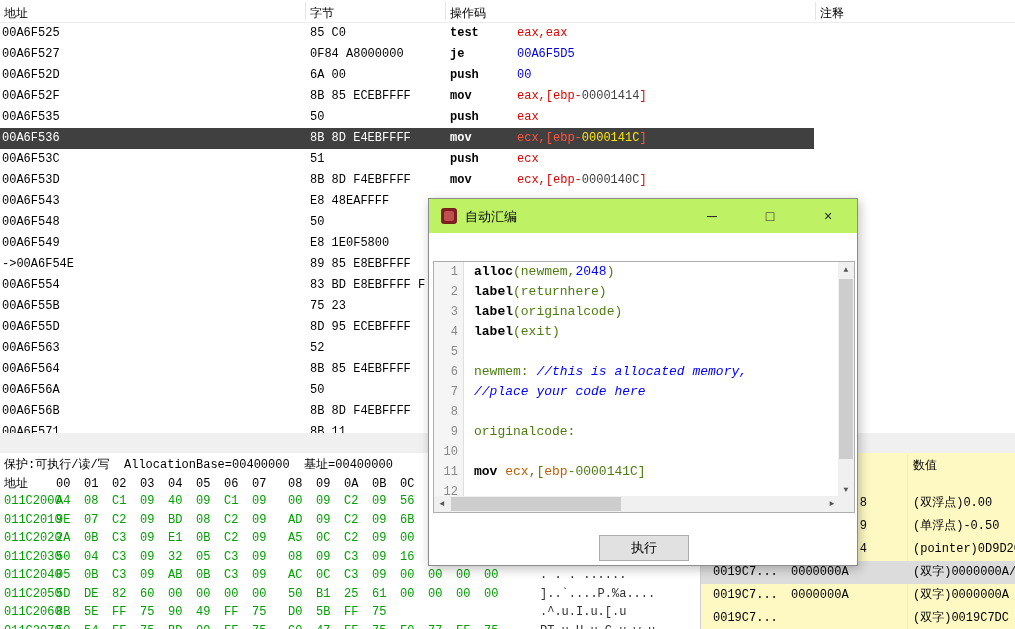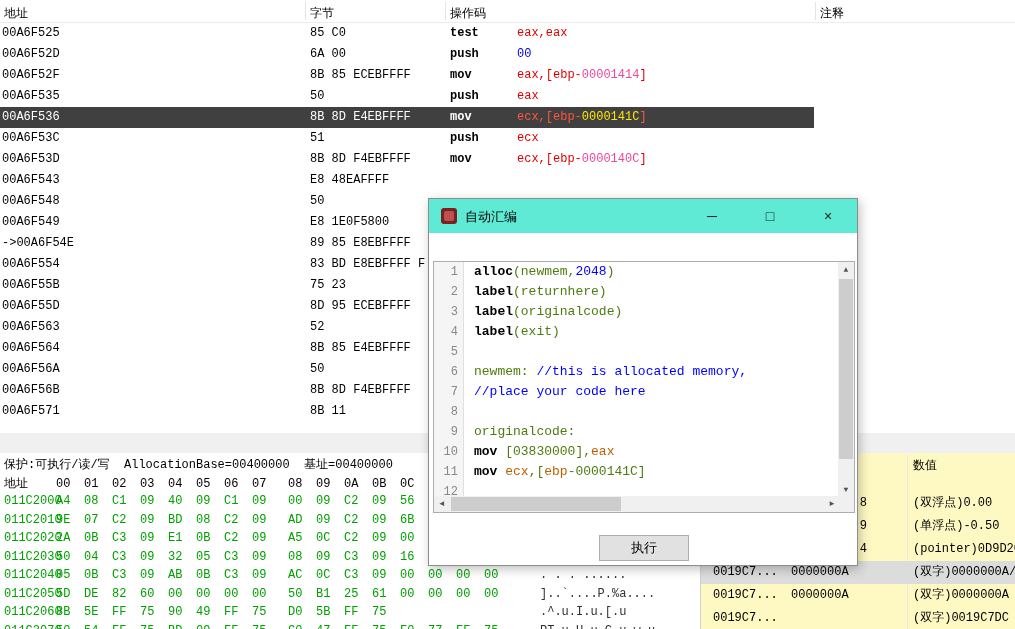--- a/index.html
+++ b/index.html
@@ -15,21 +15,21 @@
 .h-addr{left:4px}.h-bytes{left:310px}.h-op{left:450px}.h-cmt{left:820px}
 .vline{position:absolute;top:2px;height:18px;width:1px;background:#e4e4e4}
 
 
 #disasm-rows{position:absolute;left:0;top:23px;width:814px;height:410px;overflow:hidden}
 .drow{position:relative;width:100%;height:21px}
 .drow>span{position:absolute;top:3px;white-space:pre}
 .daddr{left:2px}.dbytes{left:310px}.dmn{left:450px;font-weight:bold}.dops{left:517px}.dcmt{left:820px}
 .drow.sel{background:#404040}
 .drow.sel .daddr,.drow.sel .dbytes,.drow.sel .dmn,.drow.sel .dcmt{color:#fff}
-.c-reg{color:#e00000}.c-num{color:#0000e0}.c-off{color:#ec4899}
+.c-reg{color:#e00000}.c-num{color:#0000e0}.c-off{color:#404040}
 .drow.sel .c-reg{color:#ff5540}.drow.sel .c-off{color:#ffe400}
 
 
 .midgap{position:absolute;left:0;top:433px;width:1015px;height:20px;background:#f0f0f0}
 
 
 .hexpane{position:absolute;left:0;top:453px;width:700px;height:176px;background:#fff;overflow:hidden}
 .hexinfo{position:absolute;left:4px;top:3px;white-space:pre;color:#000}
 .hexhead{position:absolute;left:0;top:22px;height:17px;width:700px;white-space:nowrap}
 .hexhead .haddr{display:inline-block;width:56px;padding-left:4px;font-family:"Liberation Sans",sans-serif}
@@ -53,40 +53,40 @@
 .srow{position:relative;height:23px;line-height:23px}
 .srow.ssel{background:#dcdcdc}
 .saddr{position:absolute;left:12px}
 .sval{position:absolute;left:90px}
 .svalue{position:absolute;left:212px;white-space:pre}
 
 
 .dialog{position:absolute;left:428px;top:198px;width:430px;height:368px;background:#fff;
         border:1px solid #8c8c8c;box-shadow:2px 3px 10px rgba(0,0,0,.25);
         font-family:"Liberation Sans",sans-serif;font-size:13px}
-.titlebar{position:absolute;left:0;top:0;width:100%;height:34px;background:#5eead4}
+.titlebar{position:absolute;left:0;top:0;width:100%;height:34px;background:#bef264}
 .ceicon{position:absolute;left:12px;top:9px;width:16px;height:16px;background:#7a2020;border-radius:3px}
 .ceicon::after{content:"";position:absolute;left:3px;top:3px;right:3px;bottom:3px;background:#c05050;border-radius:2px}
 .title{position:absolute;left:36px;top:9px;color:#000}
 .wbtn{position:absolute;top:6px;width:30px;height:22px;text-align:center;line-height:22px;font-size:14px;color:#222;cursor:default}
 .wbtn.min{left:268px}.wbtn.max{left:326px}.wbtn.close{left:384px}
 .menubar{position:absolute;left:0;top:34px;width:100%;height:26px;background:#fff}
 .mitem{position:absolute;top:5px}
 .m0{left:12px}.m1{left:59px}.m2{left:106px}
 
 
 .editor{position:absolute;left:4px;top:62px;width:422px;height:252px;border:1px solid #adadad;background:#fff;
         font-family:"Liberation Mono","DejaVu Sans Mono",monospace;font-size:13px;overflow:hidden}
 .gutterbg{position:absolute;left:0;top:0;width:30px;height:236px;background:#f5f5f5;border-right:1px solid #e0e0e0}
 #edlines{position:absolute;left:0;top:0;width:406px;height:236px;overflow:hidden}
 .eline{position:relative;height:20px;line-height:20px;white-space:pre}
 .gnum{position:absolute;left:0;top:0;width:24px;text-align:right;color:#888;font-size:12px}
 .ecode{position:absolute;left:40px;top:0;white-space:pre}
 .e-cmd{font-weight:bold;color:#000}
-.e-cmt{color:#0000ff;}
+.e-cmt{color:#0000ff;font-style:italic}
 .e-num{color:#0000ff}
 .e-reg{color:#c06000}
 .e-pln{color:#4d7c0f}
 
 
 .vsb{position:absolute;right:0;top:0;width:16px;height:236px;background:#f0f0f0}
 .hsb{position:absolute;left:0;bottom:0;width:406px;height:16px;background:#f0f0f0}
 .corner{position:absolute;right:0;bottom:0;width:16px;height:16px;background:#f0f0f0}
 .sarr{position:absolute;width:16px;height:16px;font-size:8px;color:#555;text-align:center;line-height:16px}
 .sarr.up{left:0;top:0}.sarr.dn{left:0;bottom:0}.sarr.lt{left:0;top:0}.sarr.rt{right:0;top:0}
@@ -111,20 +111,27 @@
     <span class="vline" style="left:445px"></span>
     <span class="vline" style="left:815px"></span>
   </div>
 
   <div id="disasm-rows">
       <div class="drow">
         <span class="daddr">00A6F525</span>
         <span class="dbytes">85 C0</span>
         <span class="dmn">test</span>
         <span class="dops"><span class="c-reg">eax,eax</span></span>
+        <span class="dcmt"></span>
+      </div>
+      <div class="drow">
+        <span class="daddr">00A6F527</span>
+        <span class="dbytes">0F84 A8000000</span>
+        <span class="dmn">je</span>
+        <span class="dops"><span class="c-num">00A6F5D5</span></span>
         <span class="dcmt"></span>
       </div>
       <div class="drow">
         <span class="daddr">00A6F52D</span>
         <span class="dbytes">6A 00</span>
         <span class="dmn">push</span>
         <span class="dops"><span class="c-num">00</span></span>
         <span class="dcmt">0</span>
       </div>
       <div class="drow">
@@ -316,21 +323,21 @@
       <div id="edlines">
           <div class="eline"><span class="gnum">1</span><span class="ecode"><span class="e-cmd">alloc</span><span class="e-pln">(newmem,</span><span class="e-num">2048</span><span class="e-pln">)</span></span></div>
           <div class="eline"><span class="gnum">2</span><span class="ecode"><span class="e-cmd">label</span><span class="e-pln">(returnhere)</span></span></div>
           <div class="eline"><span class="gnum">3</span><span class="ecode"><span class="e-cmd">label</span><span class="e-pln">(originalcode)</span></span></div>
           <div class="eline"><span class="gnum">4</span><span class="ecode"><span class="e-cmd">label</span><span class="e-pln">(exit)</span></span></div>
           <div class="eline"><span class="gnum">5</span><span class="ecode"></span></div>
           <div class="eline"><span class="gnum">6</span><span class="ecode"><span class="e-pln">newmem: </span><span class="e-cmt">//this is allocated memory,</span></span></div>
           <div class="eline"><span class="gnum">7</span><span class="ecode"><span class="e-cmt">//place your code here</span></span></div>
           <div class="eline"><span class="gnum">8</span><span class="ecode"></span></div>
           <div class="eline"><span class="gnum">9</span><span class="ecode"><span class="e-pln">originalcode:</span></span></div>
-          <div class="eline"><span class="gnum">10</span><span class="ecode"><span class="e-cmd">mov</span><span class="e-pln"> [03830000],</span><span class="e-reg">eax</span></span></div>
+          <div class="eline"><span class="gnum">10</span></div>
           <div class="eline"><span class="gnum">11</span><span class="ecode"><span class="e-cmd">mov</span><span class="e-pln"> </span><span class="e-reg">ecx</span><span class="e-pln">,[</span><span class="e-reg">ebp</span><span class="e-pln">-0000141C]</span></span></div>
           <div class="eline"><span class="gnum">12</span><span class="ecode"></span></div>
         </div>
       <div class="vsb">
         <span class="sarr up">▲</span>
         <div class="vthumb"></div>
         <span class="sarr dn">▼</span>
       </div>
       <div class="hsb">
         <span class="sarr lt">◄</span>

